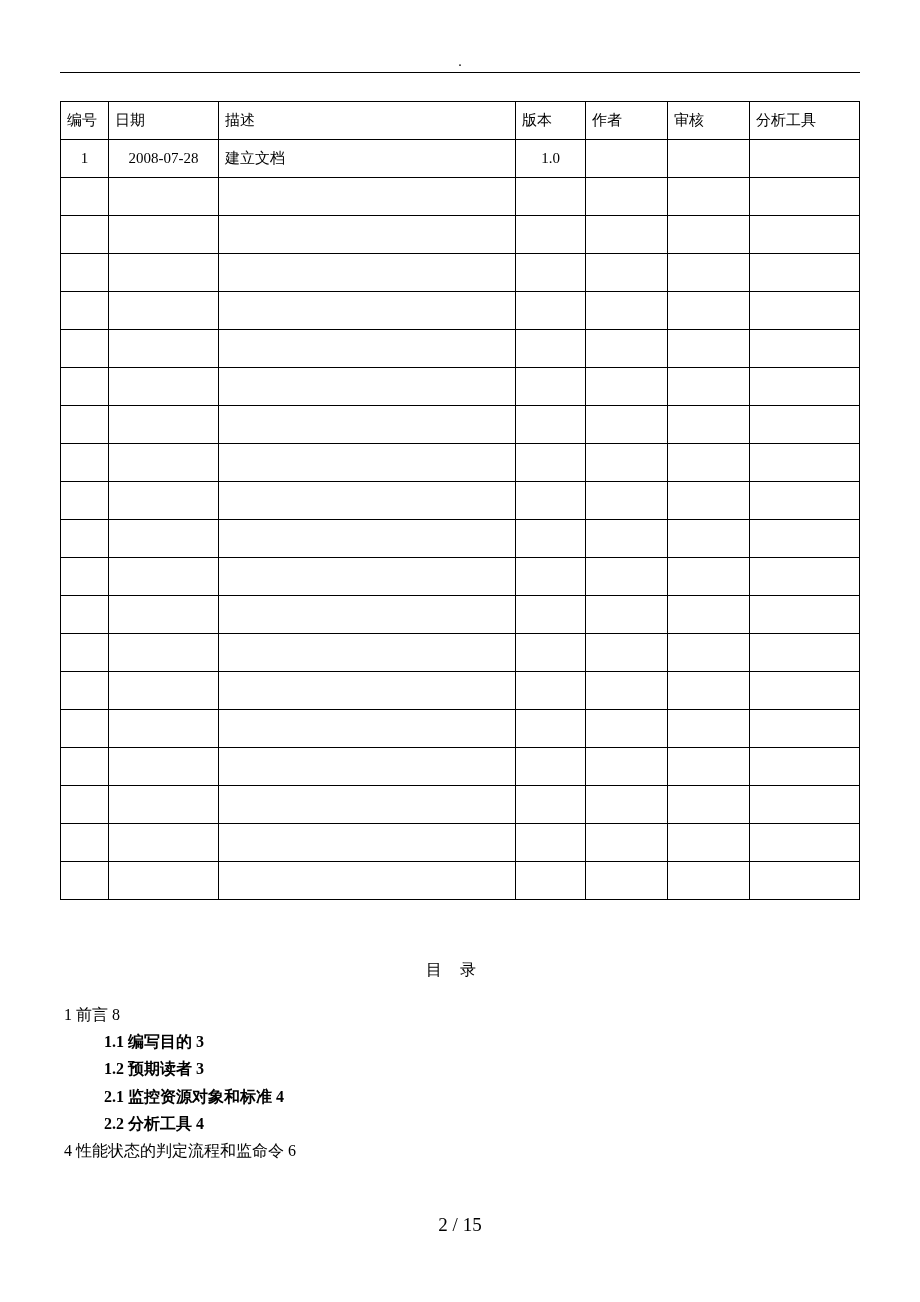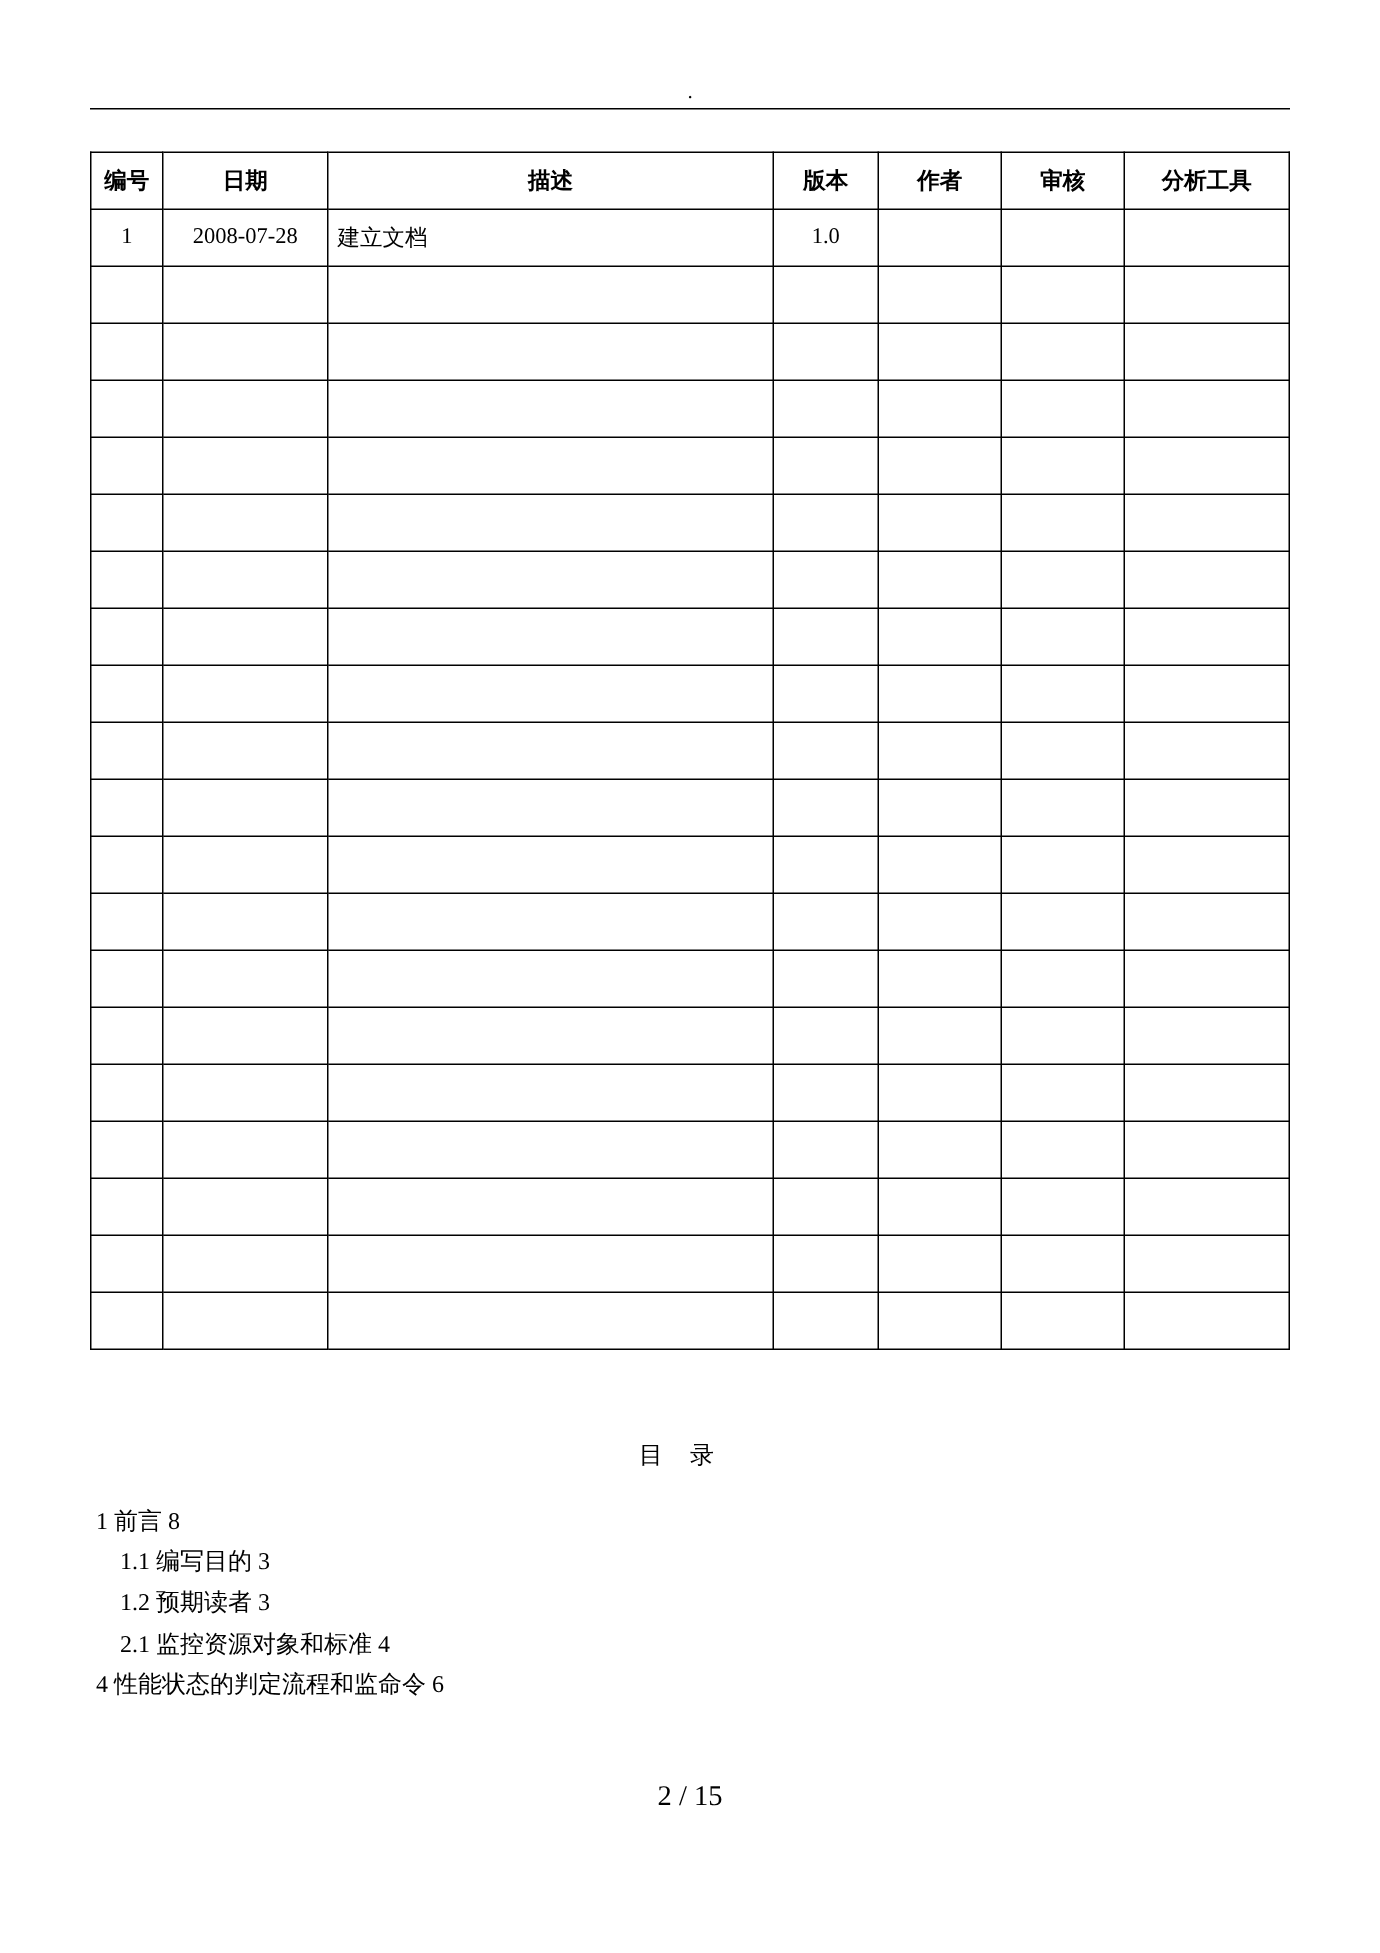--- a/index.html
+++ b/index.html
@@ -32,40 +32,40 @@
   }
   table.rev th, table.rev td {
     border: 1px solid #000;
     height: 38px;
     padding: 0 6px;
     vertical-align: middle;
     overflow: hidden;
     white-space: nowrap;
   }
   table.rev th {
-    font-weight: 700;
-    text-align: center;
+    font-weight: 400;
+    text-align: left;
   }
   table.rev td.c { text-align: center; }
   table.rev td.l { text-align: left; }
 
   .toc-title {
     text-align: center;
     font-size: 16px;
     letter-spacing: 18px;
     margin: 60px 0 20px 0;
     font-weight: 400;
   }
   .toc {
     font-size: 16px;
     line-height: 1.7;
     margin-left: 4px;
   }
   .toc .lvl1 { margin-left: 0; }
-  .toc .lvl2 { margin-left: 16px; }
+  .toc .lvl2 { margin-left: 40px; font-weight: bold; }
 
   .footer {
     text-align: center;
     font-size: 19px;
     margin-top: 50px;
   }
 
   
   col.c1 { width: 48px; }
   col.c2 { width: 110px; }
@@ -288,17 +288,18 @@
       </tbody>
   </table>
 
   <div class="toc-title">目录</div>
 
   <div class="toc" id="toc">
       <div class="lvl1">1 前言 8</div>
       <div class="lvl2">1.1 编写目的 3</div>
       <div class="lvl2">1.2 预期读者 3</div>
       <div class="lvl2">2.1 监控资源对象和标准 4</div>
+      <div class="lvl2">2.2 分析工具 4</div>
       <div class="lvl1">4 性能状态的判定流程和监命令 6</div>
     </div>
 
   <div class="footer">2 / 15</div>
 </div>
 
 </body></html>

